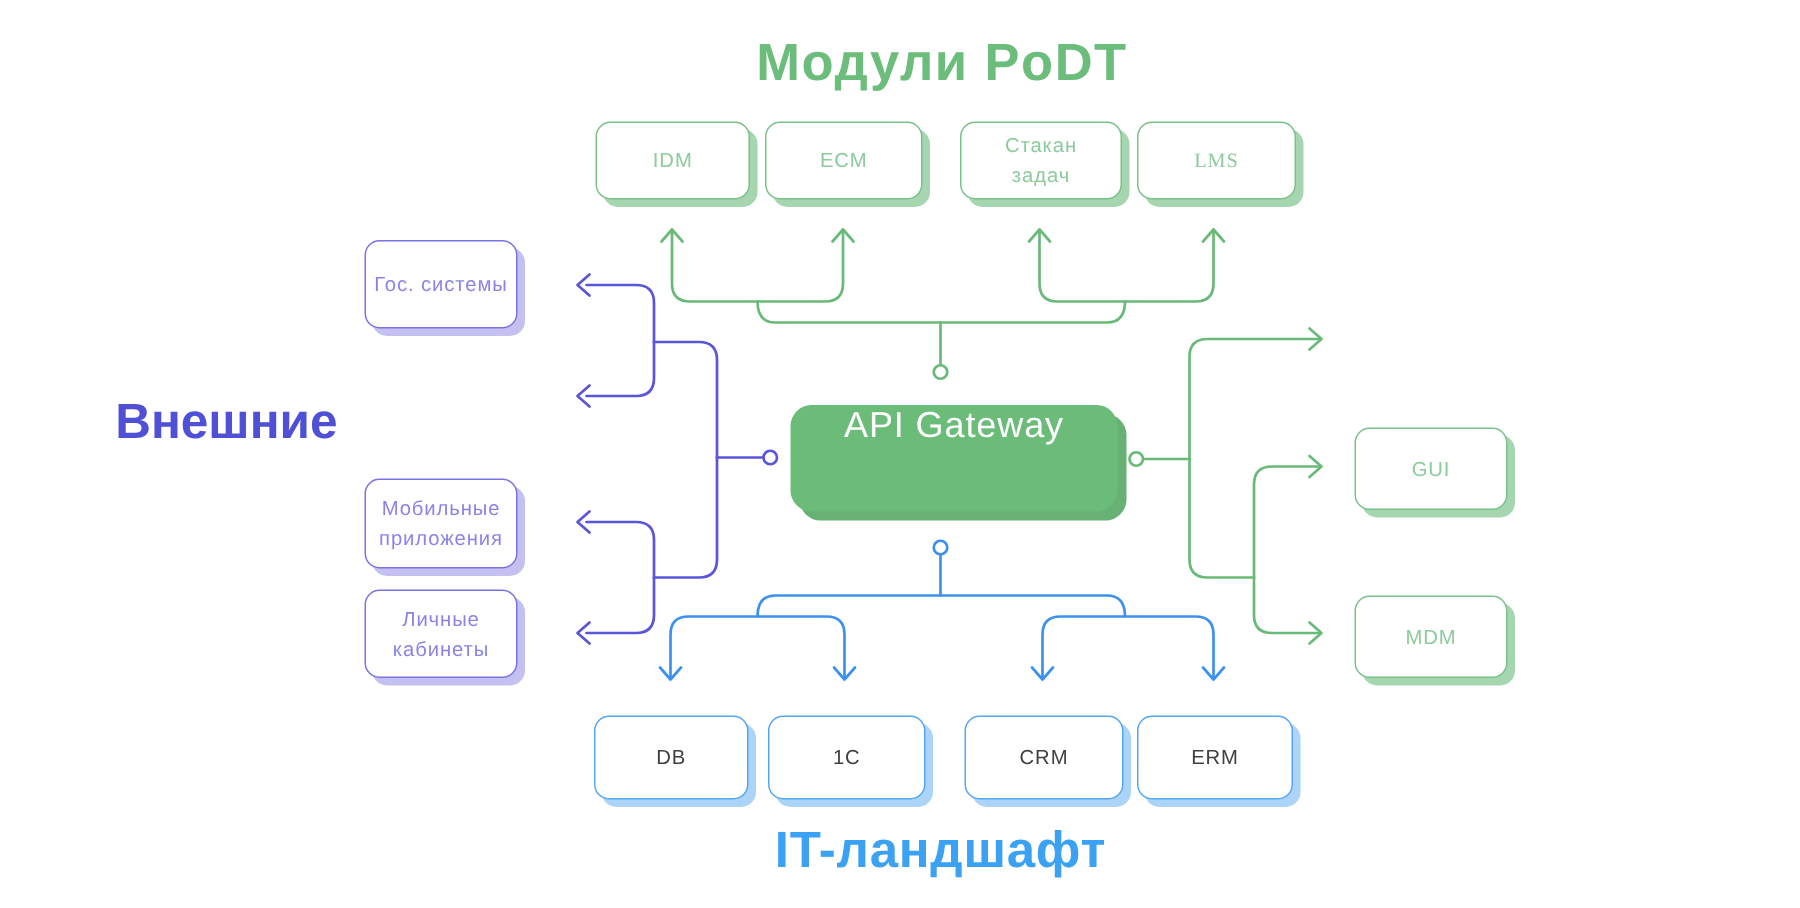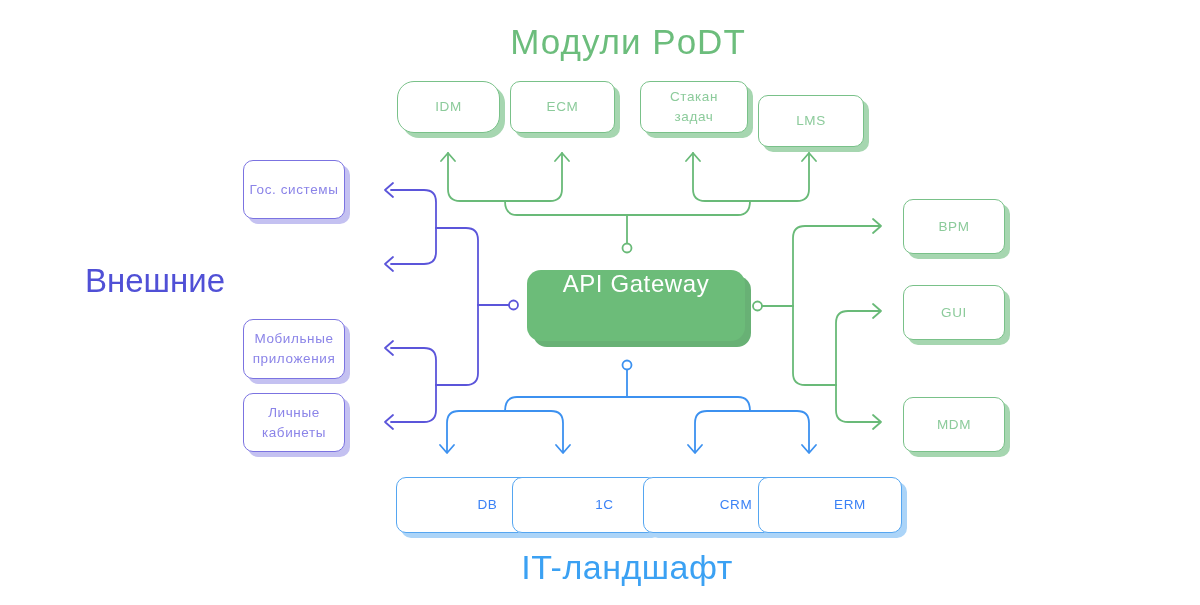--- a/index.html
+++ b/index.html
@@ -8,29 +8,29 @@
     font-family:"Liberation Sans", sans-serif;
   }
   .wires{position:absolute;left:0;top:0;}
   .node{
     position:absolute;display:flex;align-items:center;justify-content:center;
     text-align:center;background:#ffffff;border-radius:10px;
     font-size:13.5px;letter-spacing:0.6px;line-height:1.45;white-space:pre-line;
   }
   .node-green{border:1.6px solid #79c189;color:#8ccb9b;box-shadow:5px 5px 0 #a6d6b0;}
   .node-purple{border:1.6px solid #7b73e1;color:#8b84e8;box-shadow:5px 5px 0 #c4c1f1;}
-  .node-blue{border:1.6px solid #55a6f1;color:#3b82f6;box-shadow:5px 5px 0 #abd4f8;padding-left:40px;}
+  .node-blue{border:1.6px solid #55a6f1;color:#404040;box-shadow:5px 5px 0 #abd4f8;}
   .gateway{
     position:absolute;left:527px;top:270px;width:218px;height:71px;
     display:flex;align-items:flex-start;justify-content:center;
     background:#6cbc79;color:#ffffff;border-radius:14px;
     font-size:24px;font-weight:500;letter-spacing:0.6px;
     box-shadow:6px 6px 0 #68b175;
   }
-  .title{position:absolute;font-weight:400;}
+  .title{position:absolute;font-weight:700;}
   .title-green{left:398px;top:22px;width:460px;text-align:center;font-size:35px;letter-spacing:1px;color:#6cbd7c;}
   .title-purple{left:25px;top:258px;width:200px;text-align:right;font-size:33px;line-height:45px;color:#5050d6;}
   .title-blue{left:427px;top:548px;width:400px;text-align:center;font-size:34px;letter-spacing:0.5px;color:#3ba1f3;}
 </style>
 </head>
 <body>
 
 <div class="canvas">
 
   <svg class="wires" width="1200" height="605" viewBox="0 0 1200 605">
@@ -90,49 +90,46 @@
   <div class="title title-green">Модули PoDT</div>
   <div class="title title-purple">
     <div>Внешние</div>
   </div>
   <div class="title title-blue">IT-ландшафт</div>
 
   <div class="gateway">
     <span>API Gateway</span>
   </div>
 
-  <div class="node node-green" style="left:397px;top:81px;width:101px;height:50px;border-radius:17px;">
+  <div class="node node-green" style="left:397px;top:81px;width:101px;height:50px;">
     <span>IDM</span>
   </div>
   <div class="node node-green" style="left:510px;top:81px;width:103px;height:50px;">
     <span>ECM</span>
   </div>
   <div class="node node-green" style="left:640px;top:81px;width:106px;height:50px;">
     <span>Стакан
 задач</span>
   </div>
-  <div class="node node-green" style="left:758px;top:95px;width:104px;height:50px;">
+  <div class="node node-green" style="left:758px;top:81px;width:104px;height:50px;font-family:Liberation Serif, serif;">
     <span>LMS</span>
   </div>
 
   <div class="node node-purple" style="left:243px;top:160px;width:100px;height:57px;">
     <span>Гос. системы</span>
   </div>
   <div class="node node-purple" style="left:243px;top:319px;width:100px;height:58px;">
     <span>Мобильные
 приложения</span>
   </div>
   <div class="node node-purple" style="left:243px;top:393px;width:100px;height:57px;">
     <span>Личные
 кабинеты</span>
   </div>
 
-  <div class="node node-green" style="left:903px;top:199px;width:100px;height:53px;">
-    <span>BPM</span>
-  </div>
   <div class="node node-green" style="left:903px;top:285px;width:100px;height:53px;">
     <span>GUI</span>
   </div>
   <div class="node node-green" style="left:903px;top:397px;width:100px;height:53px;">
     <span>MDM</span>
   </div>
 
   <div class="node node-blue" style="left:396px;top:477px;width:101px;height:54px;">
     <span>DB</span>
   </div>

